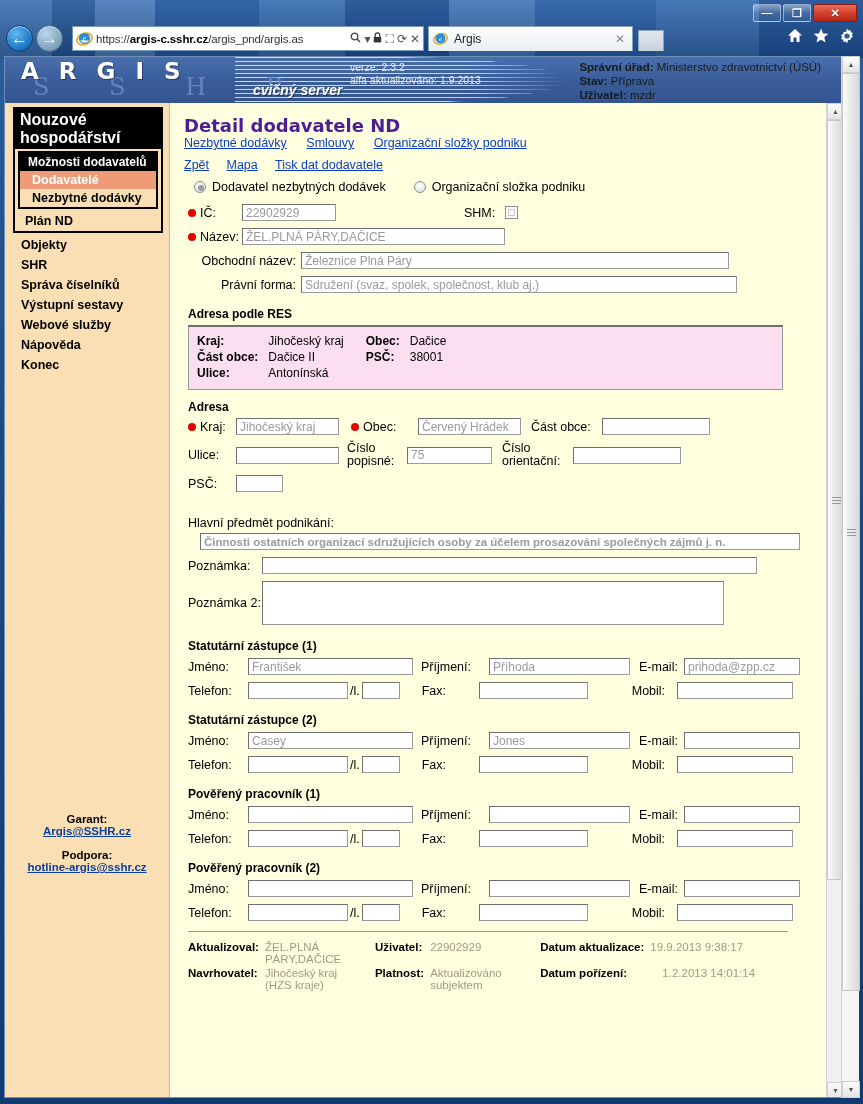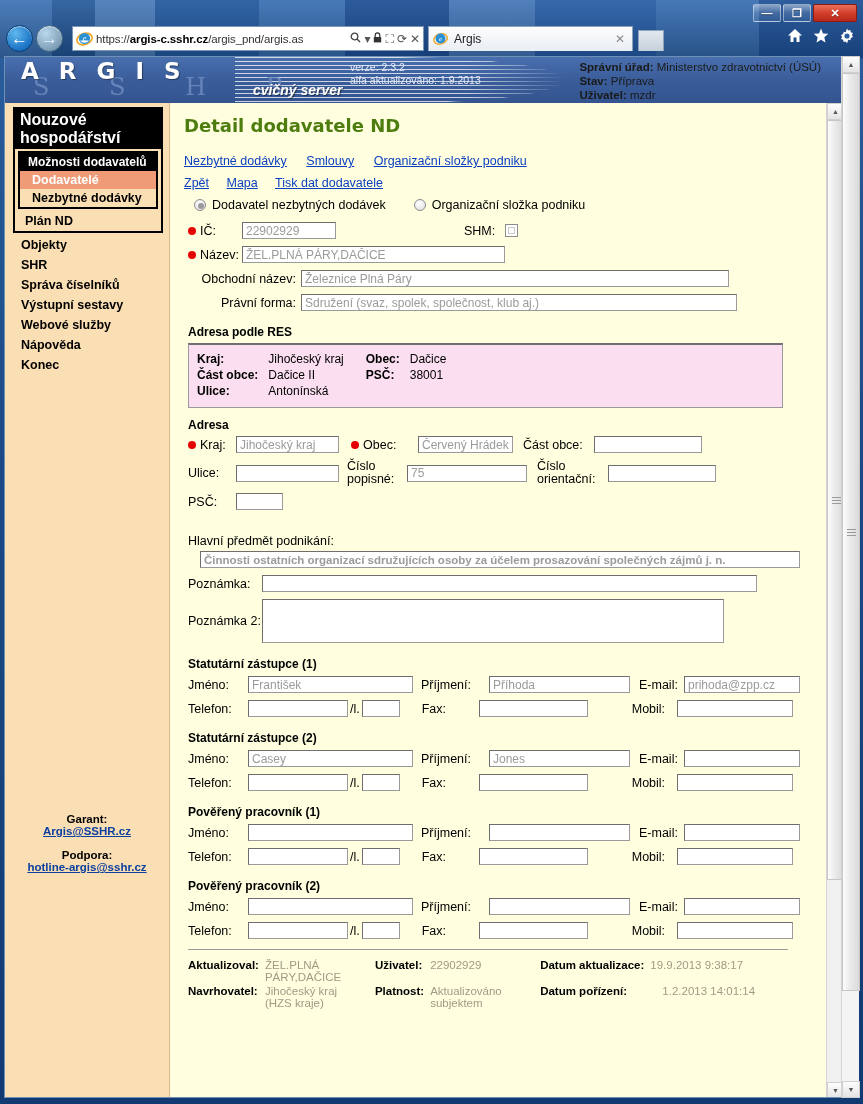--- a/index.html
+++ b/index.html
@@ -165,21 +165,21 @@
   .side-contact .lbl { font-weight:bold; color:#000; }
   .side-contact a { color:#0b3fa0; text-decoration:underline; font-weight:bold; }
   .side-contact .grp { margin-bottom:12px; }
 
   
   .main {
     flex:1 1 auto; background:#ffffe0; position:relative;
     padding:8px 0 0 10px; overflow:hidden;
   }
   h1.page-title {
-    font-size:18px; font-weight:bold; margin:4px 0 18px 4px; color:#4d7c0f;
+    font-size:18px; font-weight:bold; margin:4px 0 0 4px; color:#4c1d95;
     font-family:"DejaVu Sans", sans-serif;
   }
   .linkrow { margin:0 0 8px 4px; font-size:12.5px; }
   .linkrow a { color:#0a3fc0; text-decoration:underline; margin-right:16px; }
   .linkrow.small a { margin-right:14px; }
 
   .radiorow { margin:8px 0 10px 14px; display:flex; align-items:center; font-size:12.5px; }
   .radio {
     width:12px; height:12px; border-radius:50%; border:1px solid #8d8d8d;
     background:radial-gradient(circle at 40% 35%,#fff,#dcdcdc);
@@ -474,30 +474,30 @@
         </div>
 
         <div class="section-title" style="margin-top:10px;">Adresa</div>
 
         <div class="row" style="margin-left:8px;">
           <span class="dot"></span>
           <span class="lbl" style="width:36px;">Kraj:</span>
           <input class="f filled" style="width: 103px;" value="Jihočeský kraj">
           <span class="dot" style="margin-left:12px;"></span>
           <span class="lbl" style="width:46px;">Obec:</span>
-          <input class="f filled" style="width: 95px; margin-left: 9px;" value="Červený Hrádek">
+          <input class="f filled" style="width: 103px; margin-left: 9px;" value="Červený Hrádek">
           <span class="lbl" style="margin-left:10px; width:71px;">Část obce:</span>
           <input class="f empty" style="width: 108px;" value="">
         </div>
 
         <div class="row" style="margin-left:8px; align-items:center;">
           <span class="lbl" style="width:48px;">Ulice:</span>
           <input class="f empty" style="width: 103px;" value="">
           <span class="lbl" style="margin-left:8px; width:54px; line-height:13px;">Číslo<br>popisné:</span>
-          <input class="f filled" style="width: 120px; margin-left: 6px;" value="75">
+          <input class="f filled" style="width: 85px; margin-left: 6px;" value="75">
           <span class="lbl" style="margin-left:10px; width:67px; line-height:13px;">Číslo<br>orientační:</span>
           <input class="f empty" style="width: 108px; margin-left: 4px;" value="">
         </div>
 
         <div class="row" style="margin-left:8px; margin-bottom:24px;">
           <span class="lbl" style="width:48px;">PSČ:</span>
           <input class="f empty" style="width: 47px;" value="">
         </div>
 
         <div class="row" style="margin-left:8px; margin-bottom:3px;">

